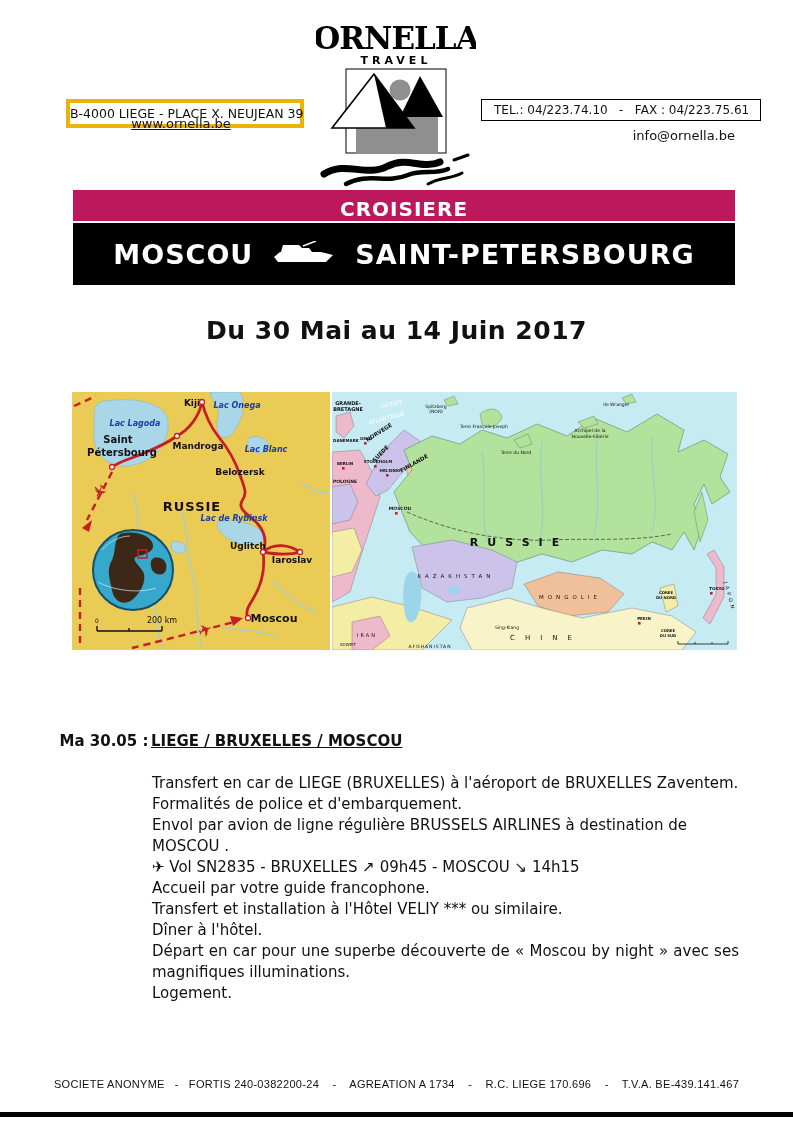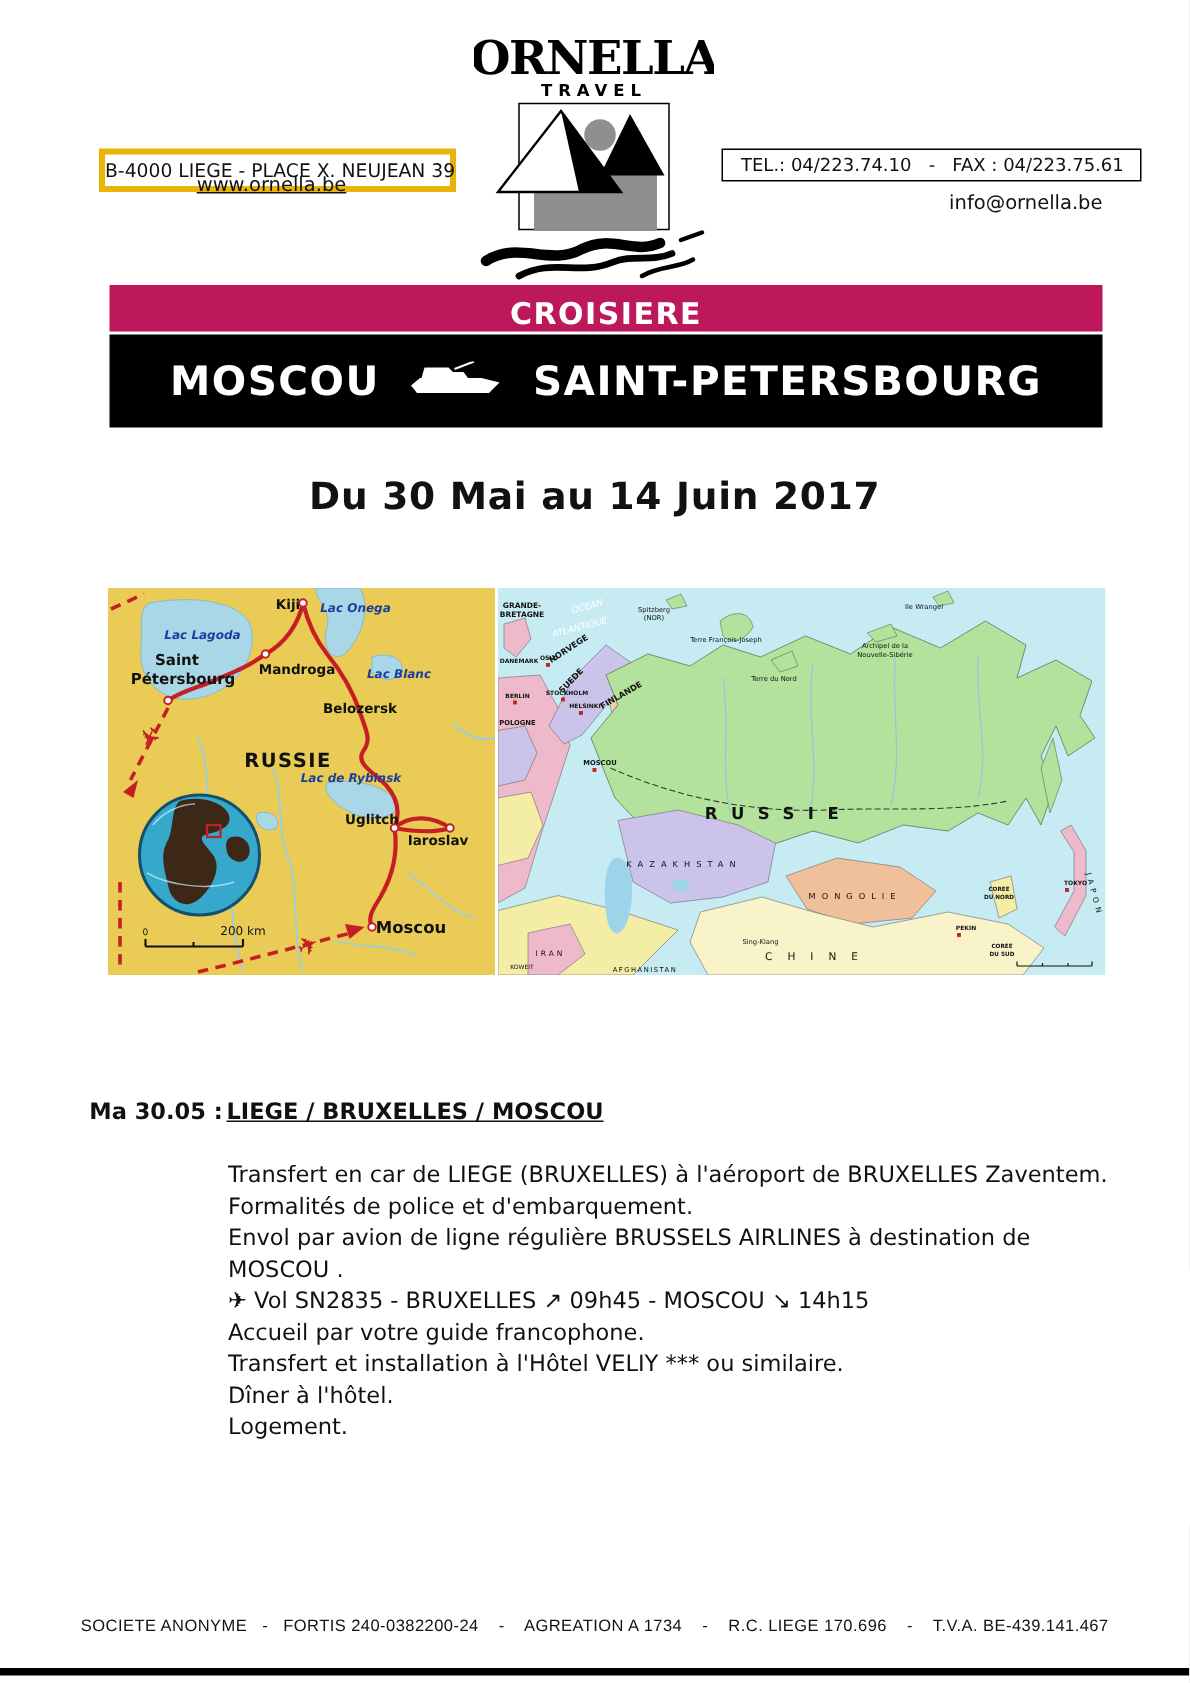--- a/index.html
+++ b/index.html
@@ -274,19 +274,20 @@
       <span class="day-title">LIEGE / BRUXELLES / MOSCOU</span>
     </div>
     <div class="itin-lines" id="itin-lines">
         <p><span>Transfert en car de </span><b>LIEGE (BRUXELLES)</b><span> à l'aéroport de </span><b>BRUXELLES Zaventem</b><span>.</span></p>
         <p><span>Formalités de police et d'embarquement.</span></p>
         <p><span>Envol par avion de ligne régulière BRUSSELS AIRLINES à destination de </span><b>MOSCOU</b><span> .</span></p>
         <p><b>✈  Vol SN2835 - BRUXELLES ↗ 09h45 - MOSCOU ↘ 14h15</b></p>
         <p><span>Accueil par votre guide francophone.</span></p>
         <p><span>Transfert et installation à l'Hôtel </span><b>VELIY ***</b><span> ou similaire.</span></p>
         <p><span>Dîner à l'hôtel.</span></p>
+        <p class="justify"><span>Départ en car pour une superbe découverte de </span><b>« Moscou by night »</b><span> avec ses magnifiques illuminations.</span></p>
         <p><span>Logement.</span></p>
       </div>
   </div>
 
   <div class="footer">SOCIETE ANONYME   -   FORTIS 240-0382200-24    -    AGREATION A 1734    -    R.C. LIEGE 170.696    -    T.V.A. BE-439.141.467</div>
   <div class="bottom-bar"></div>
 </div>
 
 </body></html>

